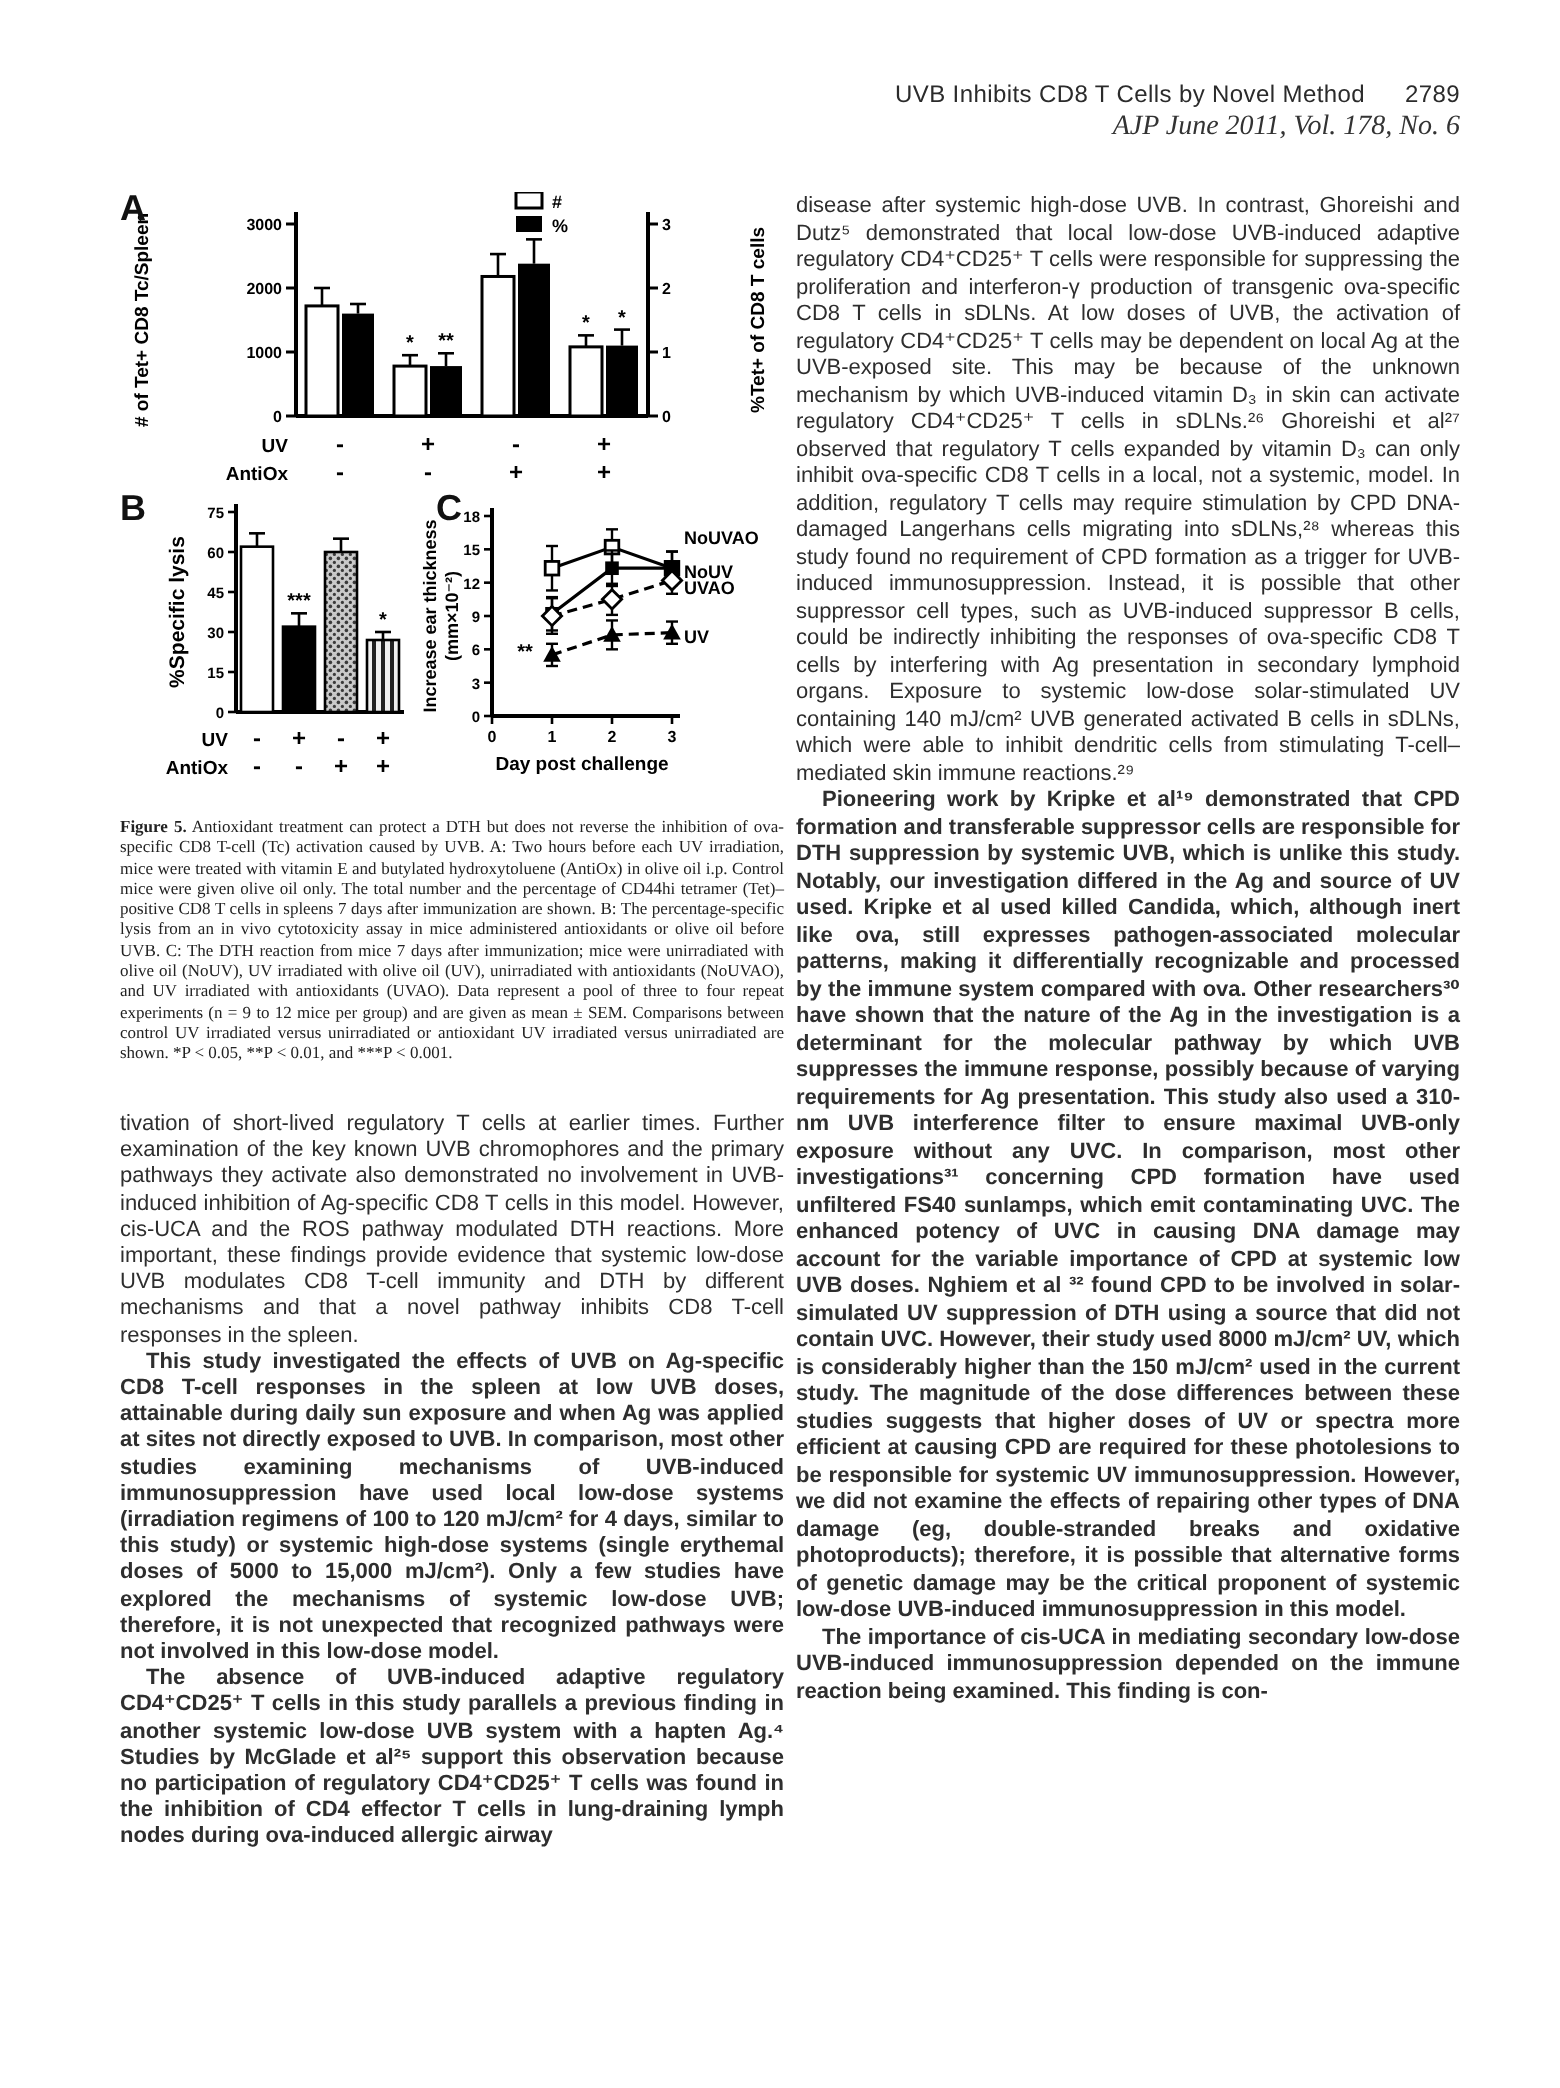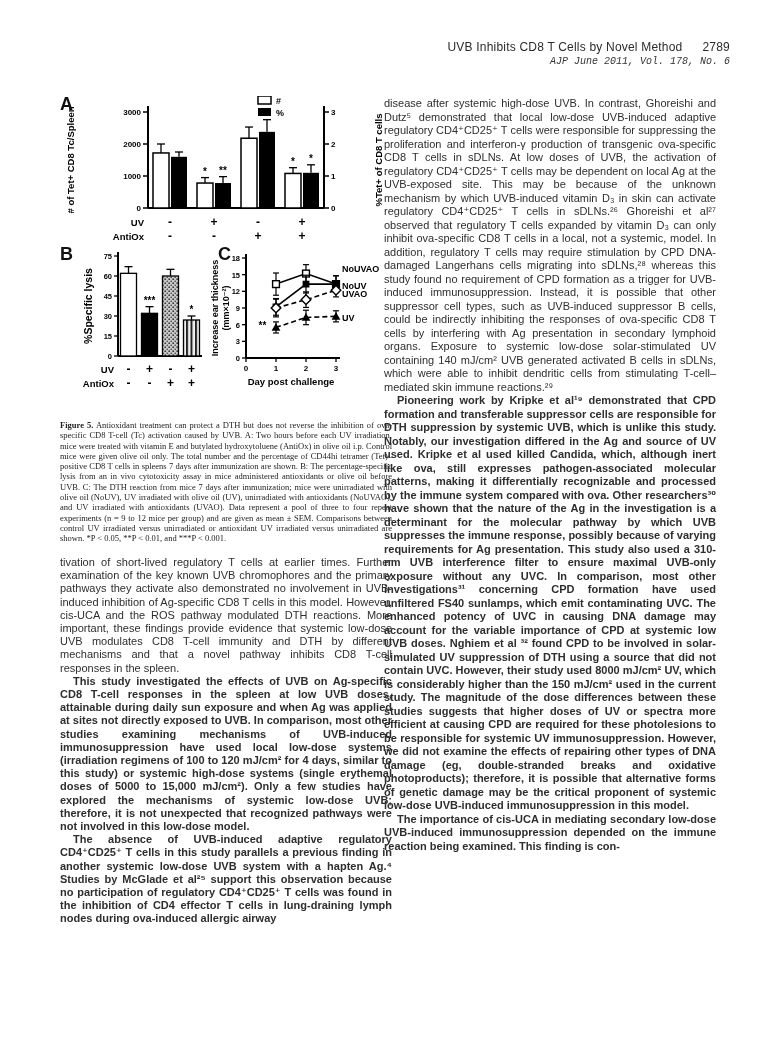--- a/index.html
+++ b/index.html
@@ -2,40 +2,40 @@
 <html><head>
 <meta charset="utf-8">
 <style>
   html,body{margin:0;padding:0;background:#fff;}
   .page{position:relative;width:780px;height:1044px;background:#ffffff;overflow:hidden;
         font-family:"Liberation Sans","DejaVu Sans",sans-serif;color:#2e2e2e;}
   
   .hdr{position:absolute;top:40px;left:400px;width:330px;text-align:right;}
   .hdr-line1{font-size:12px;color:#2b2b2b;letter-spacing:.2px;}
   .hdr-line1 .pgno{margin-left:20px;}
-  .hdr-line2{font-family:Liberation Mono, monospace;font-style:italic;
-             font-size:10px;color:#333;margin-top:2px;}
+  .hdr-line2{font-family:Liberation Serif, serif;font-style:italic;
+             font-size:14px;color:#333;margin-top:2px;}
   
   .figure-block{position:absolute;left:60px;top:96px;width:332px;}
   .panel{position:relative;}
   .panel-letter{position:absolute;top:-2px;left:0;font-size:18px;font-weight:bold;color:#111;z-index:2;}
   .panel-a{height:150px;}
   .panels-row{display:flex;height:154px;}
   .panel-b{width:150px;}
   .panel-c{width:182px;}
   .panel-c .panel-letter{left:8px;}
   svg{display:block;}
   
-  .caption{margin-top:20px;font-family:"Liberation Serif","DejaVu Serif",serif;
+  .caption{margin-top:8px;font-family:"Liberation Serif","DejaVu Serif",serif;
            font-size:8.5px;line-height:10.3px;text-align:justify;color:#222;}
   .cap-label{font-weight:bold;}
   
   .col{position:absolute;width:332px;font-size:11px;text-align:justify;color:#2e2e2e;}
   .left-col{left:60px;top:556px;line-height:13.2px;}
-  .right-col{left:384px;top:97px;line-height:13.5px;}
+  .right-col{left:398px;top:97px;line-height:13.5px;}
   .col p{margin:0;}
   .col p.indent{text-indent:13px;font-weight:bold;}
 </style>
 </head>
 <body>
 
 <div class="page">
 
   <div class="hdr">
     <div class="hdr-line1">

